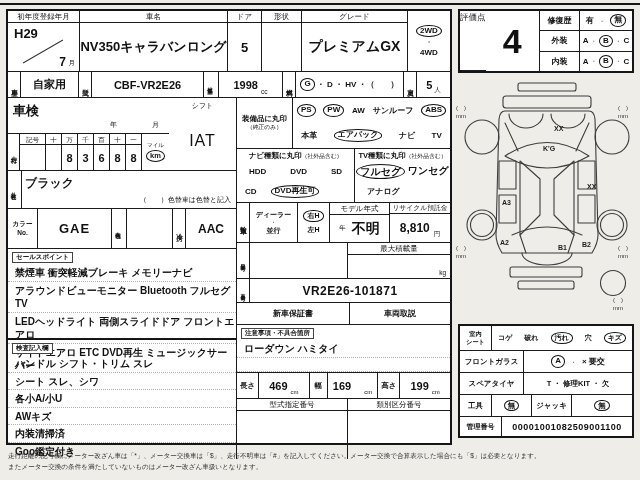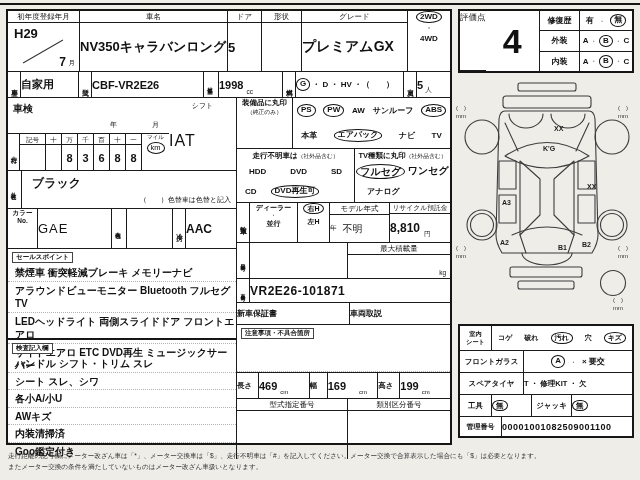--- a/index.html
+++ b/index.html
@@ -5,21 +5,21 @@
 *{margin:0;padding:0;box-sizing:border-box}
 html,body{width:640px;height:480px;overflow:hidden}
 body{font-family:"Liberation Sans","DejaVu Sans",sans-serif;background:#efede8;position:relative;color:#111}
 .topline{position:absolute;top:3px;left:0;width:640px;height:2px;background:#161616}
 .bold{font-weight:bold}
 .br{border-right:1px solid #1b1b1b}
 .bb{border-bottom:1px solid #1b1b1b}
 .bt{border-top:1px solid #1b1b1b}
 .row{display:flex}
 .col{display:flex;flex-direction:column}
-.cen{display:flex;align-items:center;justify-content:flex-start}
+.cen{display:flex;align-items:center;justify-content:center}
 .lab{font-size:7.5px;font-weight:normal;text-align:center;padding:1px 0;line-height:1.2}
 .vlab{flex:none;display:flex;align-items:center;justify-content:center;writing-mode:vertical-rl;font-size:6.5px;font-weight:bold;letter-spacing:1px}
 .circ{border:1.4px solid #111;border-radius:50%;padding:0 3px;display:inline-block;line-height:1.3}
 .tag{display:inline-block;border:1px solid #444;font-size:6.5px;font-weight:bold;padding:0 3px;margin:3px 0 1px 4px;background:#fff}
 .dline{border-bottom:1px dotted #b3b3b3}
 
 .form{position:absolute;left:6px;top:9px;width:446px;height:436px;border:2px solid #161616;background:#fff;display:flex;flex-direction:column}
 .r1{height:60px;flex:none}
 .r1 .cellv{position:relative;flex:1}
 .r2{height:26px;flex:none;align-items:stretch}
@@ -124,21 +124,21 @@
     </div>
   </div>
 
   <div class="cols bt">
 
     <div class="colL br">
 
       <div class="row" style="height:72px;flex:none">
         <div class="col" style="width:161px">
           <div class="row bb" style="height:36px;position:relative">
-            <span class="bold" style="font-size:10px;position:absolute;left:5px;top:4px">車検</span>
+            <span class="bold" style="font-size:13px;position:absolute;left:5px;top:4px">車検</span>
             <span style="font-size:7px;position:absolute;right:52px;bottom:3px">年</span>
             <span style="font-size:7px;position:absolute;right:10px;bottom:3px">月</span>
           </div>
           <div class="row" style="flex:1">
             <div class="vlab br" style="width:12px">走行</div>
             <div class="digcol br" style="width:26px">
               <div class="u">記号</div>
               <div class="d"></div>
             </div>
             <div class="digcol br">
@@ -160,44 +160,44 @@
             <div class="digcol br">
                 <div class="u">十</div>
                 <div class="d">8</div>
               </div>
             <div class="digcol br">
                 <div class="u">一</div>
                 <div class="d">8</div>
               </div>
             <div class="col cen" style="flex:1;gap:1px">
               <span style="font-size:5.5px">マイル</span>
-              <span style="font-size:7.5px;font-weight:normal" class="circ">km</span>
+              <span style="font-size:7.5px;font-weight:bold" class="circ">km</span>
             </div>
           </div>
         </div>
         <div class="col bl" style="flex:1">
           <div style="font-size:7px;text-align:center;padding-top:3px">シフト</div>
           <div class="cen" style="flex:1;font-size:16px;font-weight:normal;letter-spacing:1px">IAT</div>
         </div>
       </div>
 
       <div class="row bt" style="height:38px;flex:none">
         <div class="vlab br" style="width:14px;font-size:5.5px">外装色</div>
         <div style="flex:1;position:relative">
-          <span class="bold" style="position:absolute;left:10px;top:4px;font-size:12px">ブラック</span>
+          <span class="bold" style="position:absolute;left:3px;top:4px;font-size:12px">ブラック</span>
           <span style="position:absolute;right:5px;bottom:3px;font-size:7px">（　　）色替車は色替と記入</span>
         </div>
       </div>
 
       <div class="row bt" style="height:40px;flex:none">
         <div class="col cen br" style="width:30px;font-size:6.5px;font-weight:bold;line-height:1.3">
           <span>カラー</span>
           <span>No.</span>
         </div>
-        <div class="cen br" style="width:74px;font-size:13px;font-weight:normal;letter-spacing:1px">GAE</div>
+        <div class="cen br" style="width:74px;font-size:13px;font-weight:bold;letter-spacing:1px">GAE</div>
         <div class="vlab br" style="width:15px;font-size:5.5px">内装色</div>
         <div class="cen br" style="width:46px"></div>
         <div class="vlab br" style="width:13px">冷房</div>
         <div class="cen" style="flex:1;font-size:12px;font-weight:bold">AAC</div>
       </div>
 
       <div class="col bt" style="height:90px;flex:none">
         <span class="tag" style="align-self:flex-start">セールスポイント</span>
         <div class="sline dline">禁煙車 衝突軽減ブレーキ メモリーナビ</div>
         <div class="sline dline">アラウンドビューモニター Bluetooth フルセグTV</div>
@@ -235,21 +235,21 @@
             <span>本革</span>
             <span class="circ">エアバック</span>
             <span>ナビ</span>
             <span>TV</span>
           </div>
         </div>
       </div>
 
       <div class="row bt" style="height:54px;flex:none">
         <div class="col br" style="width:118px">
-          <div class="hdr" style="padding-top:2px"><span>走行不明車は</span><span class="sub">（社外品含む）</span></div>
+          <div class="hdr" style="padding-top:2px"><span>ナビ種類に丸印</span><span class="sub">（社外品含む）</span></div>
           <div class="eqrow" style="flex:1;font-size:8px;font-weight:bold">
             <span>HDD</span>
             <span>DVD</span>
             <span>SD</span>
           </div>
           <div class="eqrow" style="flex:1;font-size:8px;font-weight:bold;justify-content:flex-start;gap:14px;padding-left:8px">
             <span>CD</span>
             <span class="circ">DVD再生可</span>
           </div>
         </div>
@@ -273,21 +273,21 @@
           <span>並行</span>
         </div>
         <div class="col cen br" style="width:32px;font-size:7px;font-weight:bold;gap:3px">
           <span class="circ">右H</span>
           <span>左H</span>
         </div>
         <div class="col br" style="width:60px">
           <div class="lab bb">モデル年式</div>
           <div class="cen" style="flex:1;gap:6px">
             <span style="font-size:6.5px">年</span>
-            <span style="font-size:10px;font-weight:normal">不明</span>
+            <span style="font-size:14px;font-weight:bold">不明</span>
           </div>
         </div>
         <div class="col" style="flex:1">
           <div class="lab bb" style="font-size:6.8px">リサイクル預託金</div>
           <div class="cen" style="flex:1;gap:4px">
             <span style="font-size:12px;font-weight:bold">8,810</span>
             <span style="font-size:6.5px;align-self:flex-end;padding-bottom:3px">円</span>
           </div>
         </div>
       </div>
@@ -306,20 +306,21 @@
         <div class="cen" style="flex:1;font-size:12px;font-weight:bold;letter-spacing:0.5px">VR2E26-101871</div>
       </div>
 
       <div class="row bt" style="height:22px;flex:none;font-size:8px;font-weight:bold">
         <div class="cen br" style="flex:1">新車保証書</div>
         <div class="cen" style="width:100px">車両取説</div>
       </div>
 
       <div class="col bt" style="height:48px;flex:none">
         <span class="tag" style="align-self:flex-start">注意事項・不具合箇所</span>
+        <div class="sline dline">ローダウン ハミタイ</div>
         <div style="flex:1" class="dline"></div>
       </div>
 
       <div class="row bt" style="height:26px;flex:none">
         <div class="cen br" style="width:22px;font-size:7.5px;font-weight:bold">長さ</div>
         <div class="cen br" style="flex:1;gap:3px">
             <span class="midval">469</span>
             <span style="font-size:6px;align-self:flex-end;padding-bottom:3px">cm</span>
           </div>
         <div class="cen br" style="width:18px;font-size:7.5px;font-weight:bold">幅</div>

